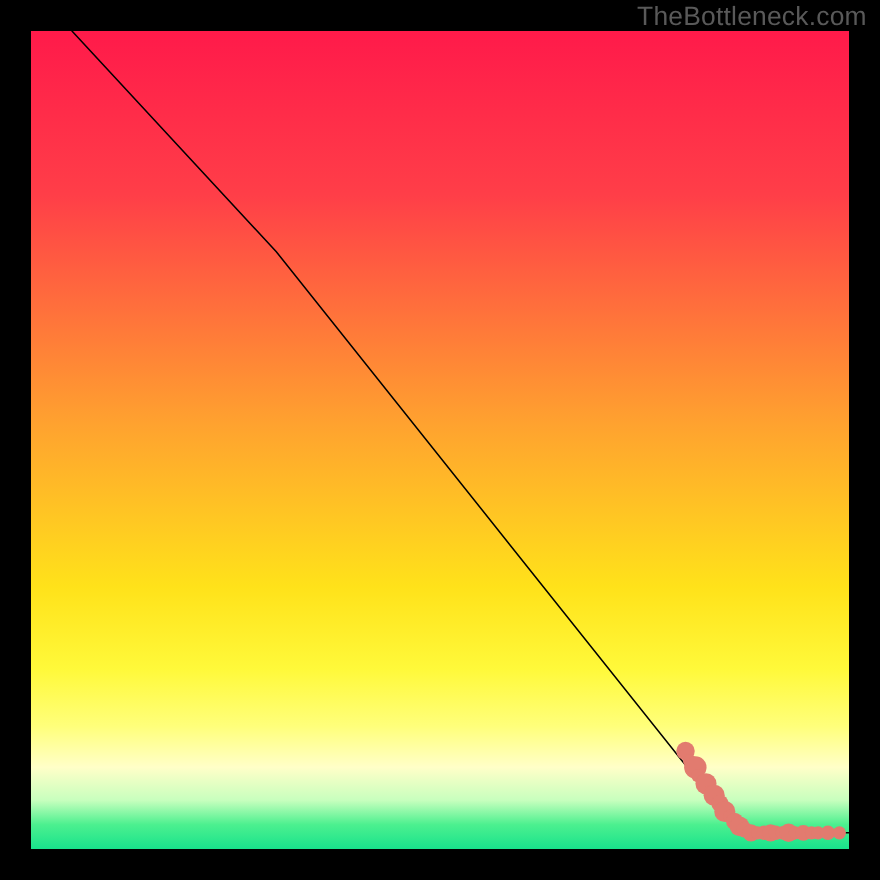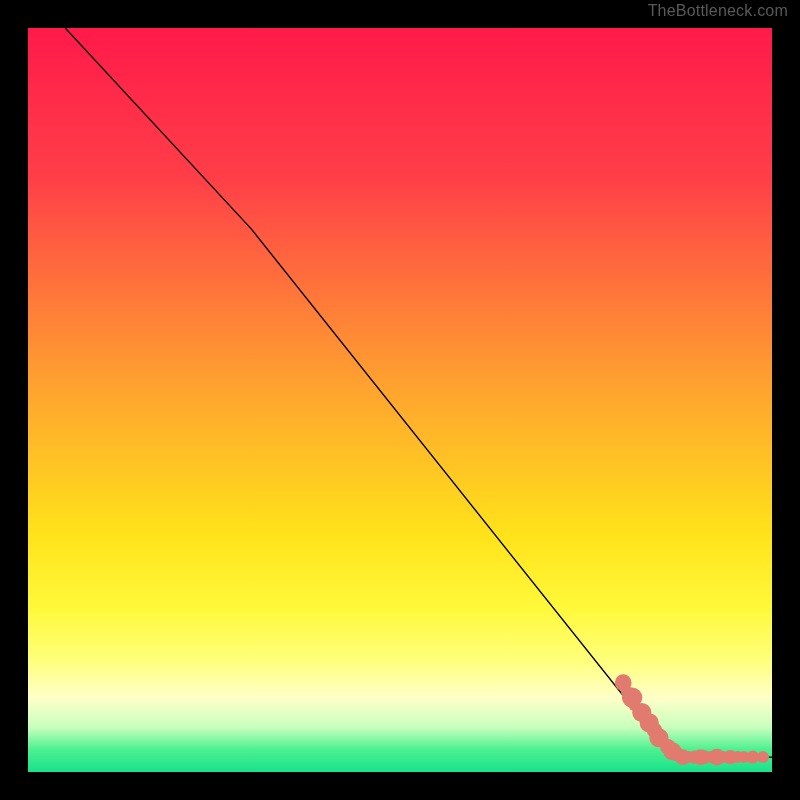--- a/index.html
+++ b/index.html
@@ -9,21 +9,21 @@
     background: #000;
     position: relative;
     font-family: Arial, Helvetica, sans-serif;
     overflow: hidden;
   }
   .watermark {
     position: absolute;
     top: 2px;
     right: 12px;
     color: #595959;
-    font-size: 16px;
+    font-size: 24px;
     font-weight: 500;
     z-index: 20;
     letter-spacing: 0.2px;
   }
   .plot-area {
     position: absolute;
     left: 28px;
     top: 28px;
     width: 744px;
     height: 744px;

